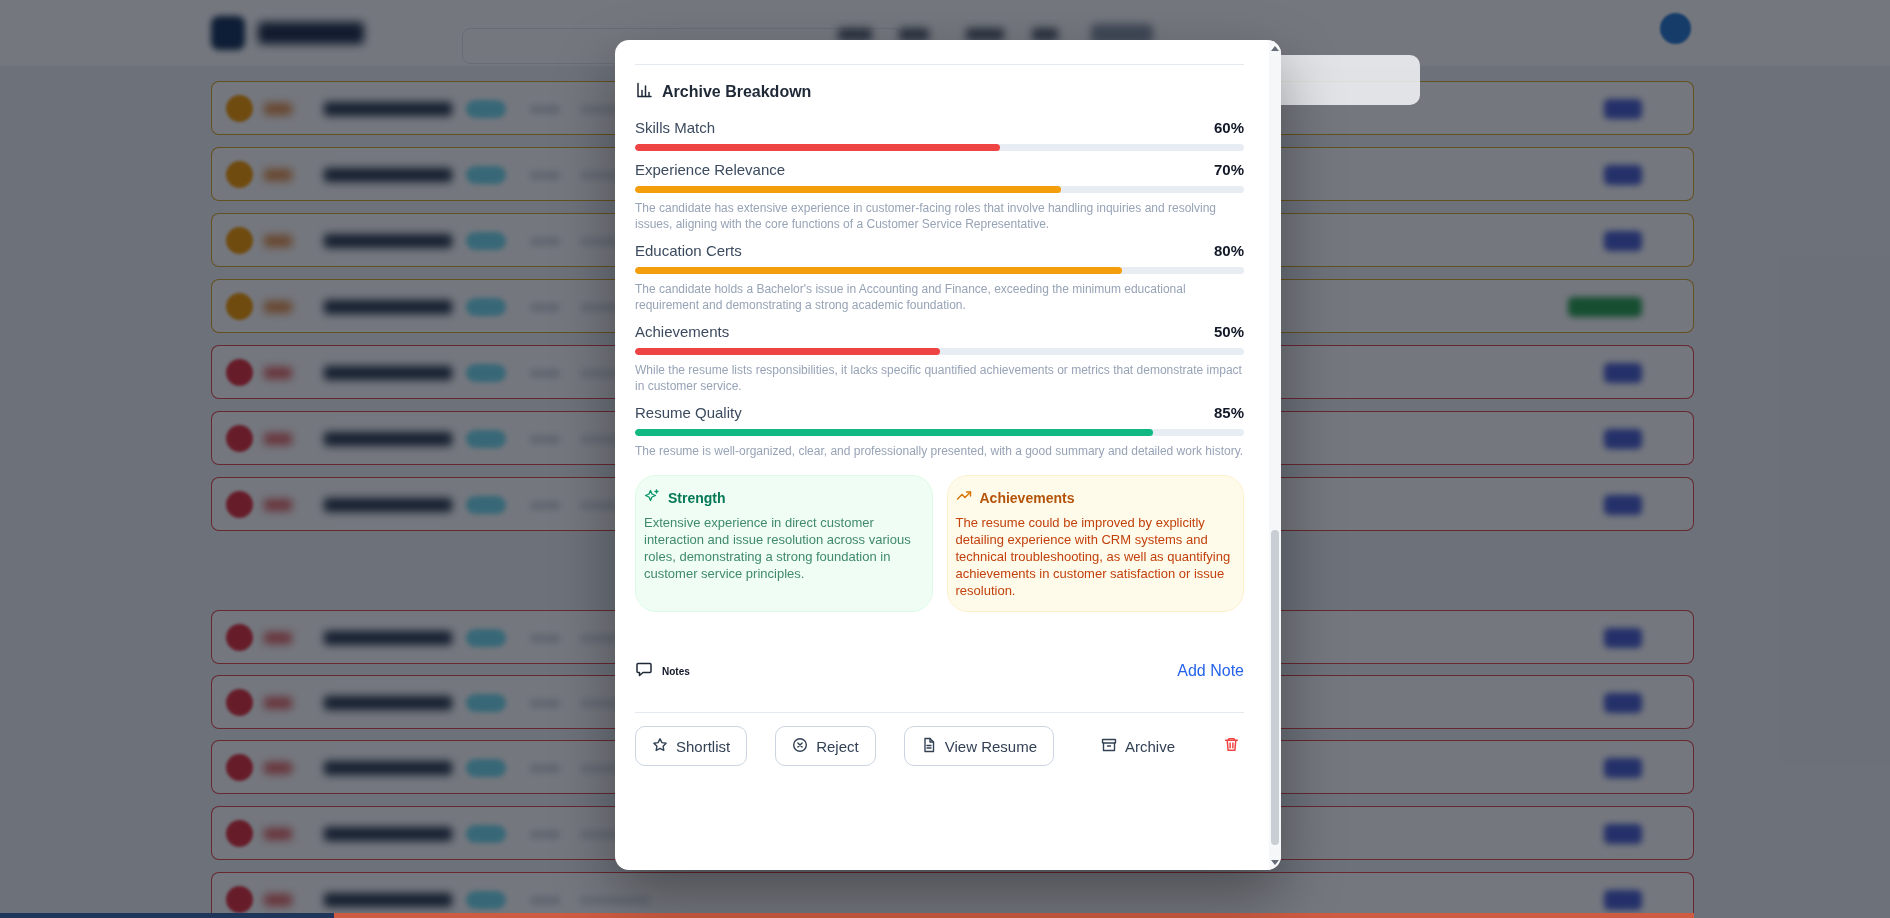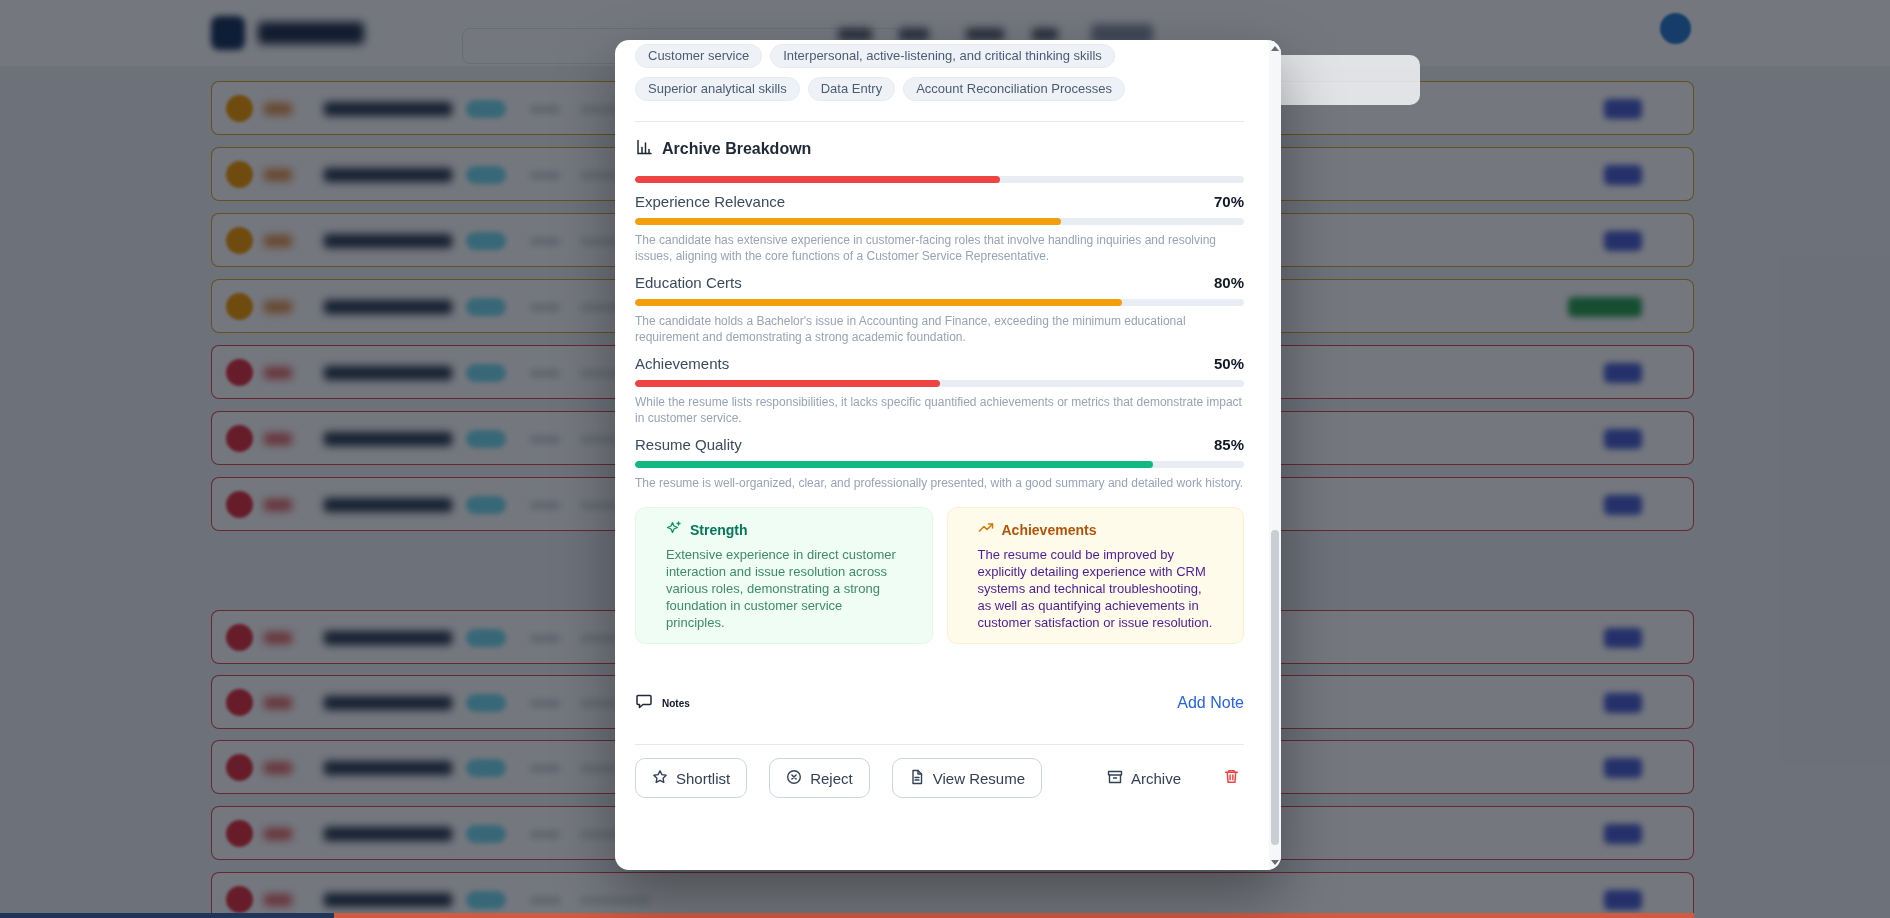--- a/index.html
+++ b/index.html
@@ -61,37 +61,37 @@
   .metrics { margin-top:16px; }
   .metric { margin-bottom:10px; }
   .metric-head { display:flex; justify-content:space-between; align-items:baseline; height:18px; }
   .metric-label { font-size:15px; color:#3b4a5e; }
   .metric-pct { font-size:15px; font-weight:bold; color:#111827; }
   .track { margin-top:7px; height:7px; border-radius:6px; background:#e8edf3; overflow:hidden; }
   .fill { height:100%; border-radius:6px; }
   .metric-desc { margin-top:7px; font-size:12px; line-height:16px; color:#97a3b6; }
 
   .boxes { display:flex; gap:14px; margin-top:16px; }
-  .abox { flex:1; border-radius:10px; padding:12px 30px; min-height:114px; }
+  .abox { flex:1; border-radius:21px; padding:12px 8px; min-height:114px; }
   .abox-head { display:flex; align-items:center; gap:8px; margin-bottom:6px; }
   .abox-title { font-size:14px; font-weight:bold; }
   .abox-text { font-size:13px; line-height:17px; }
   .box-strength { background:#f0fdf4; border:1px solid #dcfce7; }
   .box-strength .abox-title { color:#047857; }
   .box-strength .abox-text { color:#3f8a6d; }
   .box-improve { background:#fffbeb; border:1px solid #fdf0ce; }
   .box-improve .abox-title { color:#b45309; }
-  .box-improve .abox-text { color:#4c1d95; }
+  .box-improve .abox-text { color:#c2410c; }
 
   .notes-row { display:flex; align-items:center; justify-content:space-between; margin-top:48px; height:22px; }
   .notes-left { display:flex; align-items:center; gap:9px; }
   .notes-title { font-size:10px; font-weight:bold; color:#111827; }
   .add-note { font-size:16px; color:#2563eb; cursor:pointer; }
 
-  .actions { display:flex; align-items:center; gap:22px; margin-top:13px; }
+  .actions { display:flex; align-items:center; gap:28px; margin-top:13px; }
   .btn { display:flex; align-items:center; gap:8px; height:40px; padding:0 16px; background:#fff;
     border:1px solid #cbd5e1; border-radius:10px; font-size:15px; font-weight:500; color:#334155;
     font-family:"Liberation Sans", sans-serif; cursor:pointer; }
   .btn-plain { border:none; padding:0 6px; margin-left:auto; }
   .btn-icononly { border:none; padding:0 4px; margin-left:10px; }
 
   
   .msb { position:absolute; right:0; top:0; width:12px; height:830px; background:#f6f7f8; }
   .msb-up, .msb-down { position:absolute; left:0; width:12px; height:16px; display:flex;
     align-items:center; justify-content:center; cursor:pointer; }
@@ -231,44 +231,41 @@
 </div>
 
 <div class="overlay"></div>
 <div class="bg-pill-after-modal"></div>
 <div class="bottom-navy"></div>
 <div class="bottom-orange"></div>
 
 <div class="modal">
   <div class="modal-content">
 
-    <div class="tags">
-      <span class="tag">Customer service</span>
-      <span class="tag">Interpersonal, active-listening, and critical thinking skills</span>
-      <span class="tag">Superior analytical skills</span>
-      <span class="tag">Data Entry</span>
-      <span class="tag">Account Reconciliation Processes</span>
-    </div>
 
     <hr class="div">
 
     <div class="section-header">
       <span>
         <svg width="18" height="18" viewBox="0 0 18 18" fill="none" stroke="#1f2937" stroke-width="1.5" stroke-linecap="round">
           <path d="M3 2.5v13h13"></path>
             <path d="M7 15.5V9.5"></path>
             <path d="M10.5 15.5V5"></path>
             <path d="M14 15.5v-4"></path>
         </svg>
       </span>
       <span class="ttl">Archive Breakdown</span>
     </div>
 
     <div class="metrics">
       <div class="metric">
+        <div class="metric-head">
+          <span class="metric-label">Skills Match</span>
+          <span class="metric-pct">60%</span>
+        </div>
         <div class="track">
             <div class="fill" style="width: 60%; background: rgb(239, 68, 68);"></div>
           </div>
       </div>
       <div class="metric">
         <div class="metric-head">
           <span class="metric-label">Experience Relevance</span>
           <span class="metric-pct">70%</span>
         </div>
         <div class="track">

